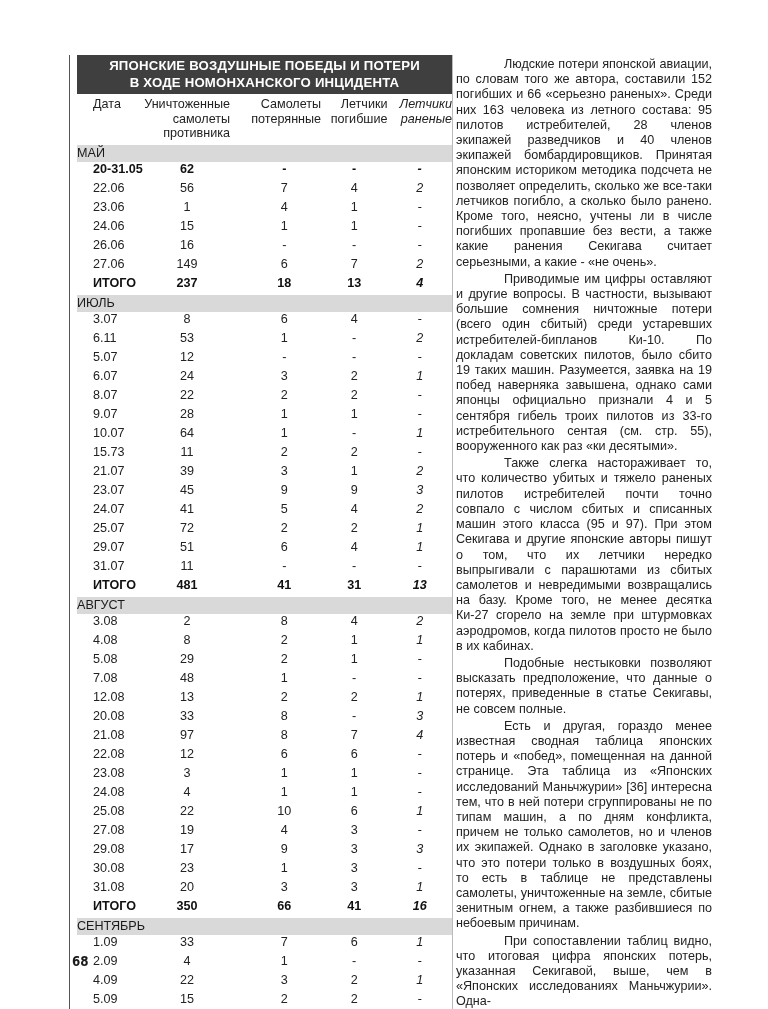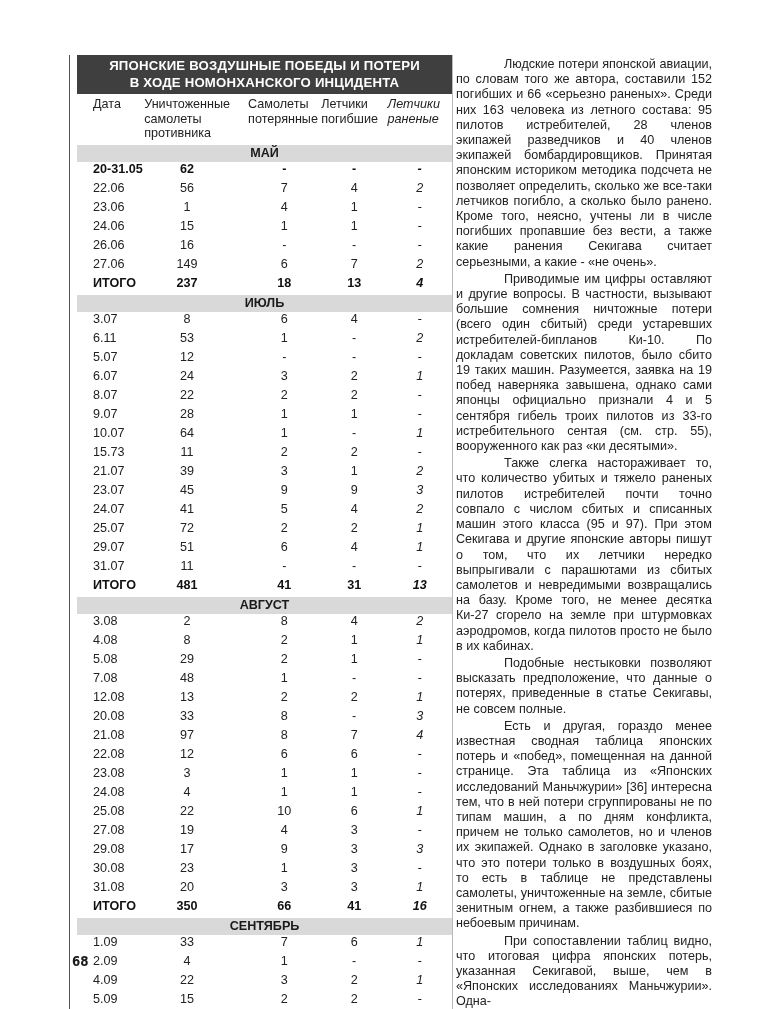--- a/index.html
+++ b/index.html
@@ -3,24 +3,24 @@
 <meta charset="utf-8">
 <style>
   html, body { margin:0; padding:0; background:#ffffff; }
   body { width:768px; height:1009px; position:relative; overflow:hidden;
          font-family:"Liberation Sans", sans-serif; color:#1a1a1a; }
   #tbl { position:absolute; left:69px; top:55px; width:375px;
          border-left:1px solid #555; border-right:1px solid #bbb;padding-left:7px; }
   .thead-dark { background:#3f3f3f; color:#fff; text-align:center; font-weight:bold;
                 font-size:13.2px; line-height:17px; padding:2px 0 3px; letter-spacing:0.2px; }
   .colhdr { display:flex; font-size:12.6px; line-height:14.5px; padding:3px 0 4px; color:#222; }
-  .colhdr div { text-align:left; }
+  .colhdr div { text-align:right; }
   .c0 { width:70px; padding-left:16px; text-align:left !important; box-sizing:border-box; }
   .c1 { width:90px; } .c2 { width:77px;margin-left:18px; } .c3 { width:70px; } .c4 { width:68px;font-style:italic; }
-  .month { background:#d9d9d9; text-align:center; font-weight:bold; font-size:12.6px;
+  .month { background:#d9d9d9; text-align:left; font-weight:normal; font-size:12.6px;
            height:17px; line-height:17px; }
   .row { display:flex; font-size:12.6px; height:19px; line-height:15.3px; color:#222; }
   .row div { text-align:center; }
   .row .c0 { text-align:left; }
   .row.total { font-weight:bold; color:#111; }
   .row.grand { font-weight:bold; background:#a3a3a3; height:16px; line-height:16px; }
   .note { background:#4a4a4a; color:#eee; font-style:italic; font-size:12.4px;
           line-height:15px; padding:1px 6px 3px 16px; }
   #pagenum { position:absolute; left:72px; top:953px; font-weight:bold; font-size:14px;
              font-family:"DejaVu Sans", sans-serif; transform:scaleX(0.85); transform-origin:left; }

